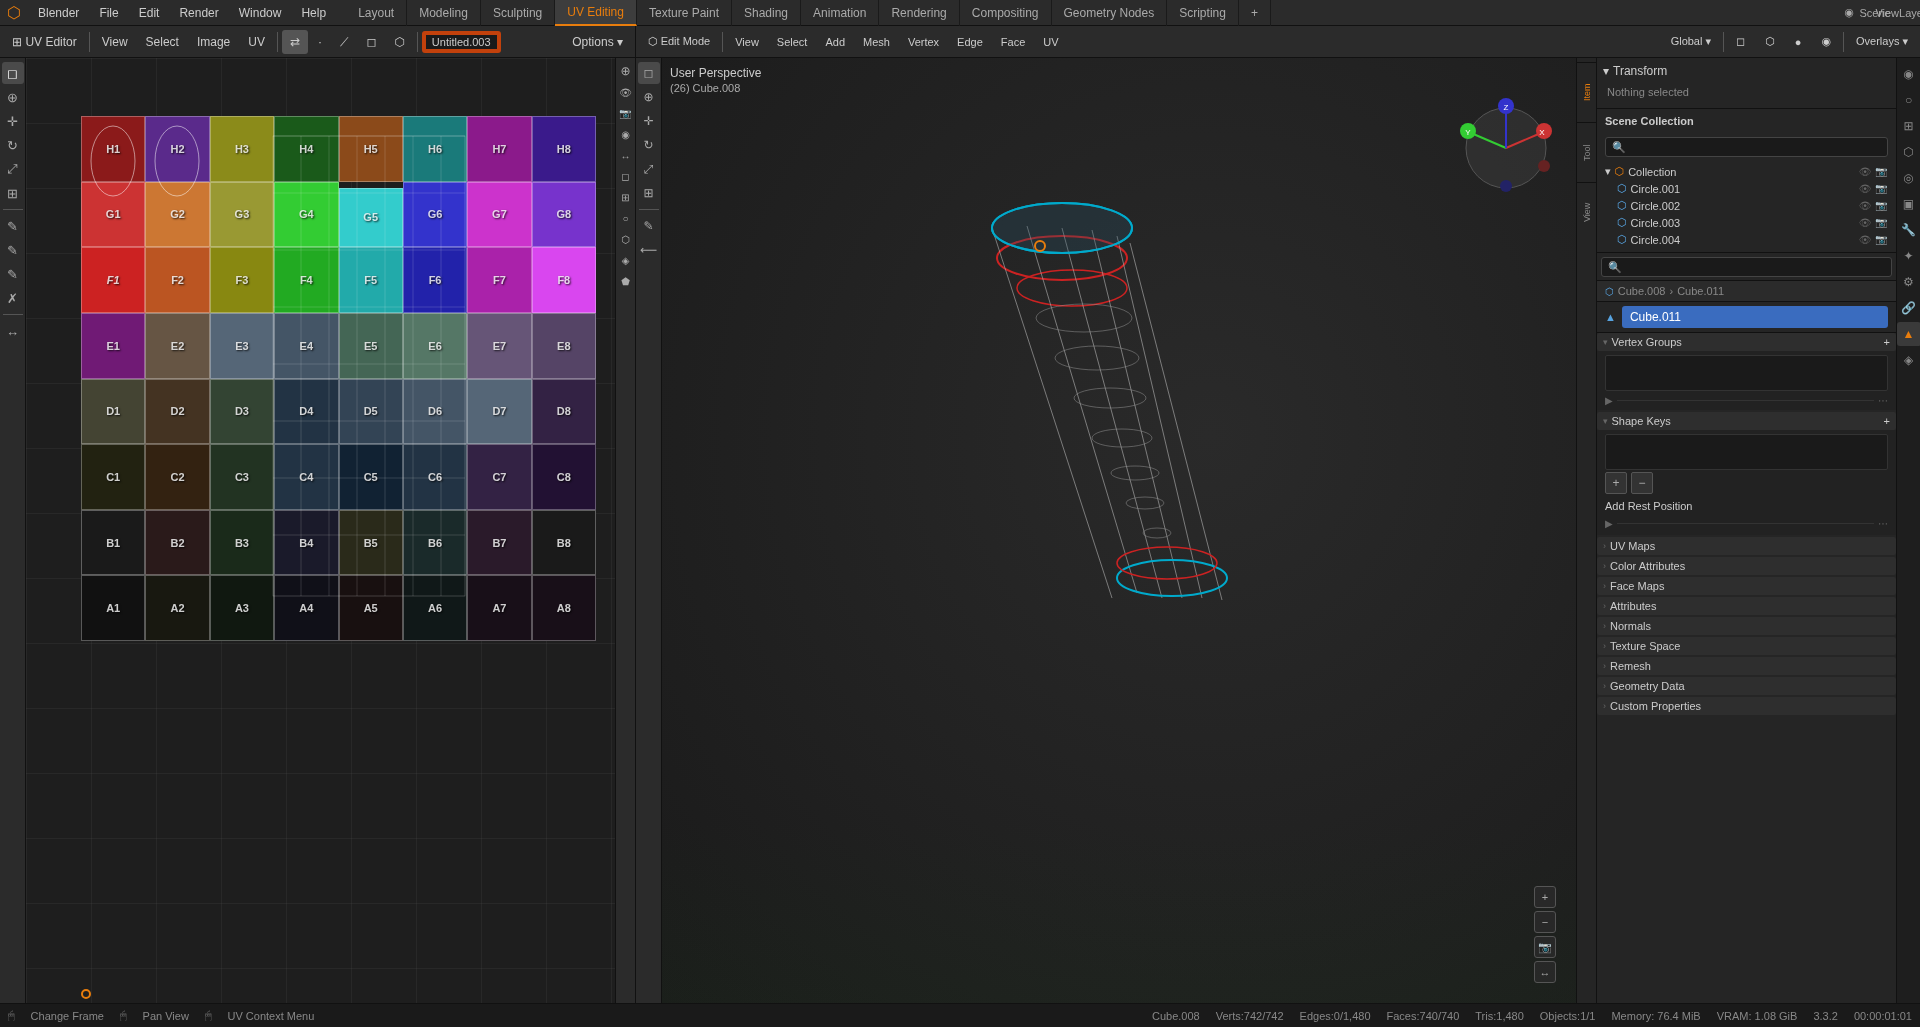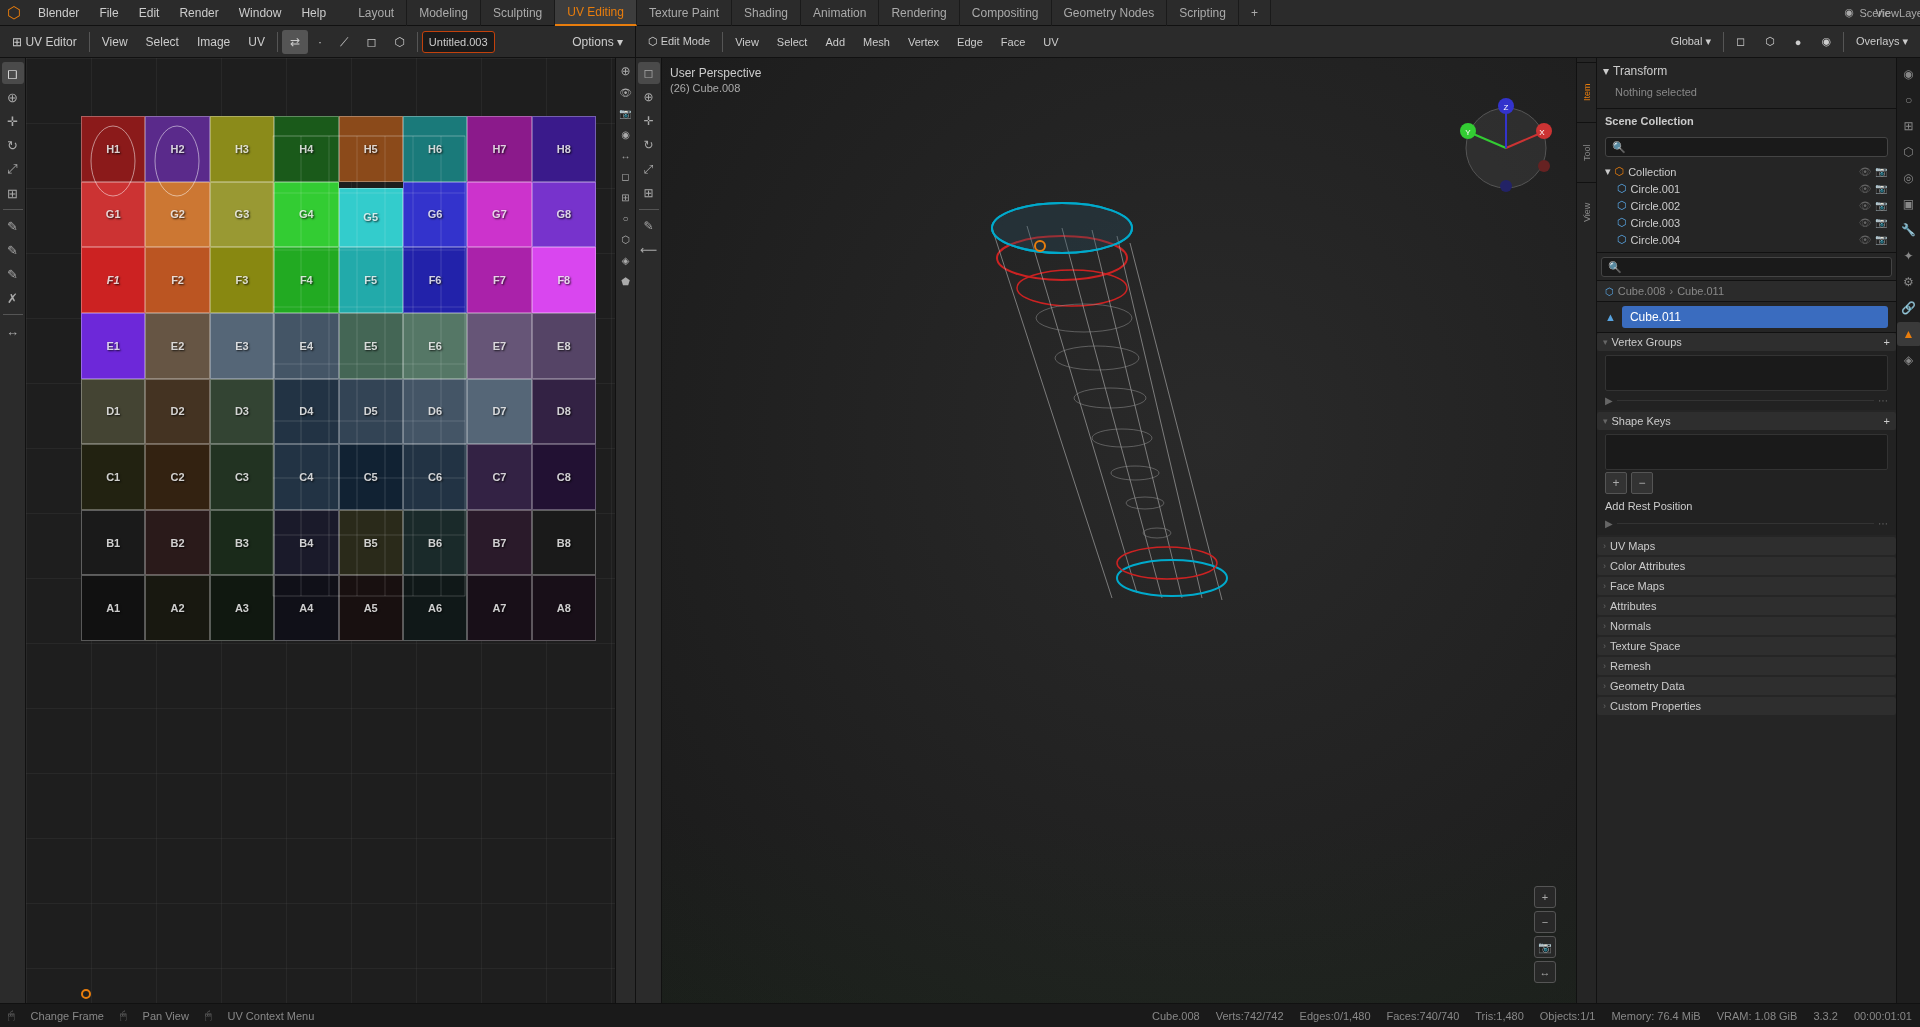--- a/index.html
+++ b/index.html
@@ -172,21 +172,20 @@
       align-items: center;
       gap: 4px;
       margin-bottom: 4px;
       font-size: 12px;
       color: #ccc;
     }
     .nothing-selected {
       font-size: 11px;
       color: #888;
       padding: 4px;
-      margin-left: 8px;
     }
 
     
     #status-bar {
       width: 100%;
       height: 24px;
       background: #1a1a1a;
       border-top: 1px solid #111;
       display: flex;
       align-items: center;
@@ -354,21 +353,21 @@
       <div class="uv-header-btn">Select</div>
       <div class="uv-header-btn">Image</div>
       <div class="uv-header-btn">UV</div>
       <div style="width:1px;height:20px;background:#555;margin:0 2px;"></div>
       <div class="uv-header-btn active" style="background:#555;">⇄</div>
       <div class="uv-header-btn">·</div>
       <div class="uv-header-btn">⟋</div>
       <div class="uv-header-btn">◻</div>
       <div class="uv-header-btn">⬡</div>
       <div style="width:1px;height:20px;background:#555;margin:0 2px;"></div>
-      <div style="display:flex;align-items:center;gap:2px; background:#1a1a1a;border:1px solid #c2410c;border-radius:3px;padding:0 6px;height:22px;font-size:11px;color:#ccc;">Untitled.003</div>
+      <div style="display:flex;align-items:center;gap:2px; background:#1a1a1a;border:4px solid #c2410c;border-radius:3px;padding:0 6px;height:22px;font-size:11px;color:#ccc;">Untitled.003</div>
       <div style="margin-left:auto;" class="uv-header-btn">Options ▾</div>
     </div>
 
     <div style="flex:1;display:flex;overflow:hidden;">
 
       <div style="width:26px;background:#2b2b2b;border-right:1px solid #111;display:flex;flex-direction:column;align-items:center;padding:4px 0;gap:2px;">
         <div class="uv-tool-btn active" title="Select Box">◻</div>
         <div class="uv-tool-btn" title="Cursor">⊕</div>
         <div class="uv-tool-btn" title="Move">✛</div>
         <div class="uv-tool-btn" title="Rotate">↻</div>
@@ -410,21 +409,21 @@
 
             <div class="uv-cell" style="background:#cc2222;font-style:italic;">F1</div>
             <div class="uv-cell" style="background:#bb5522;">F2</div>
             <div class="uv-cell" style="background:#888811;">F3</div>
             <div class="uv-cell" style="background:#22aa22;">F4</div>
             <div class="uv-cell" style="background:#22aaaa;">F5</div>
             <div class="uv-cell" style="background:#2222aa;">F6</div>
             <div class="uv-cell" style="background:#aa22aa;">F7</div>
             <div class="uv-cell" style="background:#d946ef;">F8</div>
 
-            <div class="uv-cell" style="background:#6d28d9;">E1</div>
+            <div class="uv-cell" style="background:#701a75;">E1</div>
             <div class="uv-cell" style="background:#665544;">E2</div>
             <div class="uv-cell" style="background:#556677;">E3</div>
             <div class="uv-cell" style="background:#445566;">E4</div>
             <div class="uv-cell" style="background:#446655;">E5</div>
             <div class="uv-cell" style="background:#557766;">E6</div>
             <div class="uv-cell" style="background:#665577;">E7</div>
             <div class="uv-cell" style="background:#554466;">E8</div>
 
             <div class="uv-cell" style="background:#444433;">D1</div>
             <div class="uv-cell" style="background:#443322;">D2</div>

